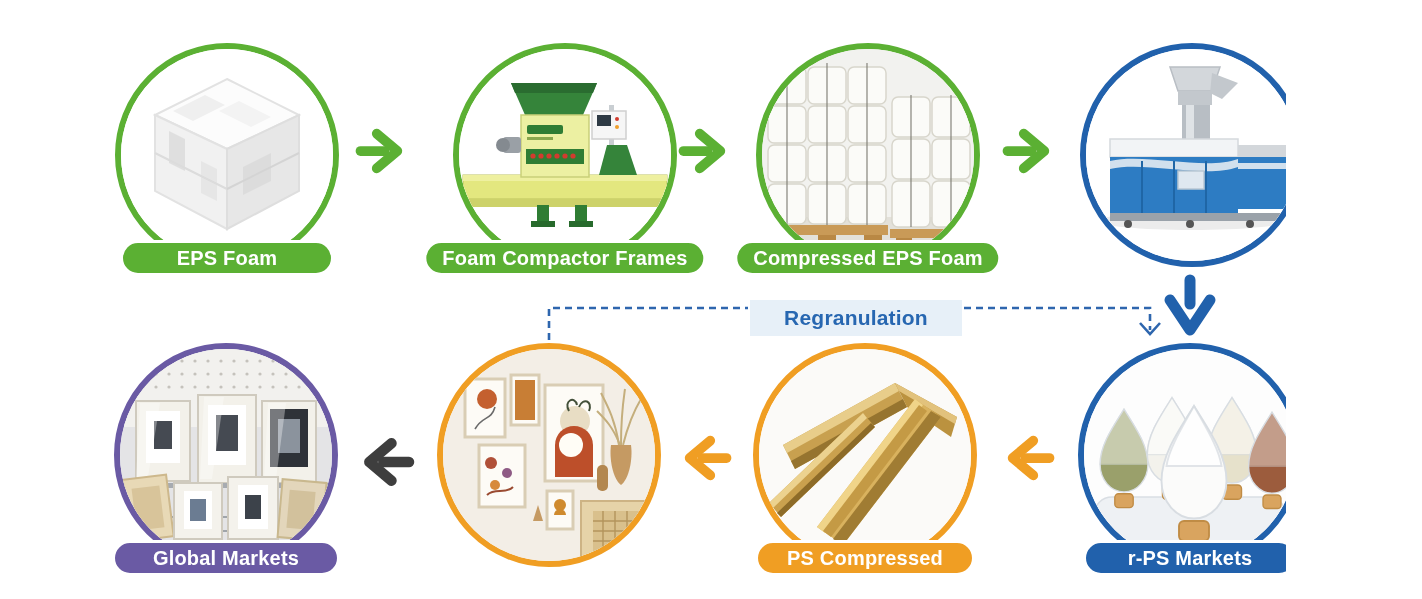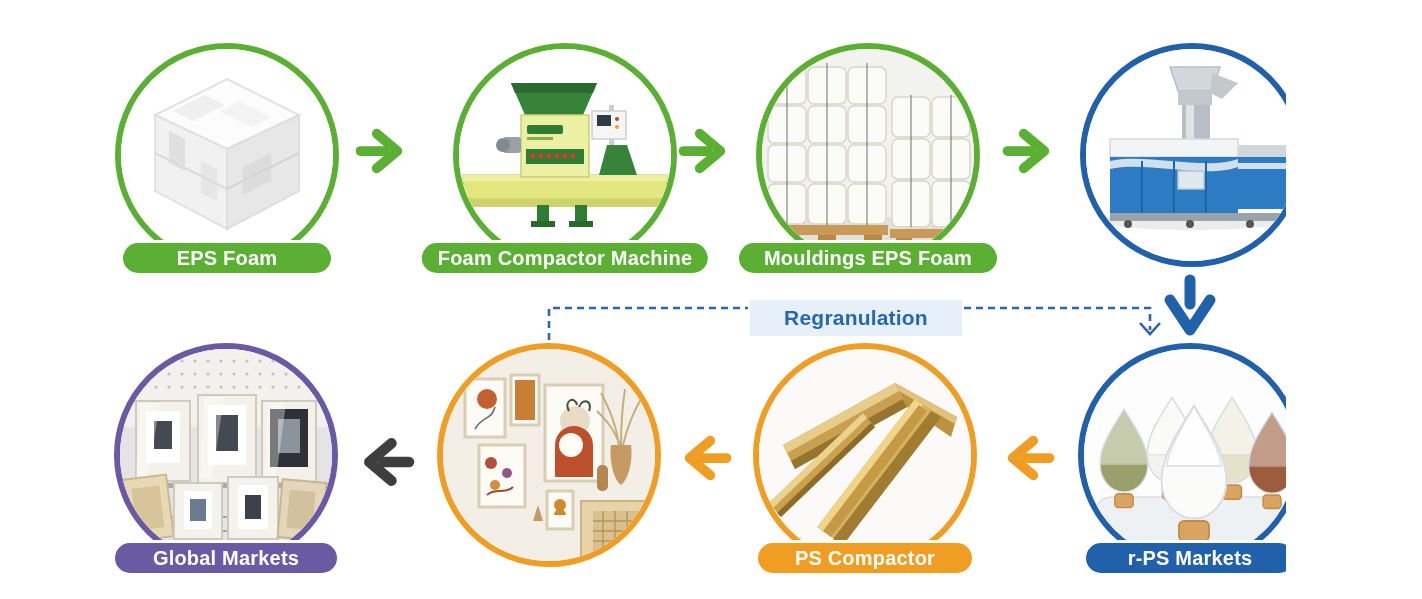--- a/index.html
+++ b/index.html
@@ -74,21 +74,21 @@
         <rect x="44" y="88" width="18" height="16" rx="3" fill="#9aa0a6"></rect>
         <circle cx="44" cy="96" r="7" fill="#848a90"></circle>
         <rect x="150" y="56" width="5" height="70" fill="#c9ced2"></rect>
         <rect x="133" y="62" width="34" height="28" fill="#f6f6f6" stroke="#cfcfcf" stroke-width="1.5"></rect>
         <rect x="138" y="66" width="14" height="11" fill="#2e3a44"></rect>
         <circle cx="158" cy="70" r="2" fill="#d23b2e"></circle>
           <circle cx="158" cy="78" r="2" fill="#f0a02c"></circle>
         <polygon points="148,96 168,96 178,126 140,126" fill="#35843a"></polygon>
       </svg>
     </div>
-    <div class="pill" style="min-width:252px;">Foam Compactor Machine</div>
+    <div class="pill" style="min-width:252px;">Foam Compactor Frames</div>
   </div>
 
   <div class="node green" style="left:756px;top:43px;">
     <div class="circle">
       <svg viewBox="0 0 212 212">
         <rect width="212" height="212" fill="#f2f2ef"></rect>
         <rect x="0" y="168" width="212" height="44" fill="#e3e1da"></rect>
         <g fill="#fbfbf8" stroke="#d8d6cc" stroke-width="1.5">
           <rect x="6" y="18" width="38" height="37" rx="6"></rect>
             <rect x="46" y="18" width="38" height="37" rx="6"></rect>
@@ -118,21 +118,21 @@
         </g>
         <rect x="2" y="176" width="124" height="10" fill="#c99a57"></rect>
         <rect x="8" y="186" width="18" height="9" fill="#b98844"></rect>
           <rect x="56" y="186" width="18" height="9" fill="#b98844"></rect>
           <rect x="102" y="186" width="18" height="9" fill="#b98844"></rect>
         <rect x="128" y="180" width="82" height="9" fill="#c99a57"></rect>
         <rect x="134" y="189" width="16" height="8" fill="#b98844"></rect>
           <rect x="184" y="189" width="16" height="8" fill="#b98844"></rect>
       </svg>
     </div>
-    <div class="pill" style="min-width:264px;">Mouldings EPS Foam</div>
+    <div class="pill" style="min-width:264px;">Compressed EPS Foam</div>
   </div>
 
   <div class="node blue" style="left:1080px;top:43px;">
     <div class="circle">
       <svg viewBox="0 0 212 212">
         <rect width="212" height="212" fill="#ffffff"></rect>
         <ellipse cx="106" cy="172" rx="94" ry="9" fill="#ececec"></ellipse>
         <polygon points="84,18 134,18 126,42 92,42" fill="#d3d7db" stroke="#b9bec4" stroke-width="1.5"></polygon>
         <polygon points="126,24 152,34 136,50 124,44" fill="#c3c8cd"></polygon>
         <rect x="92" y="42" width="34" height="14" fill="#c3c8cd"></rect>
@@ -210,21 +210,21 @@
           <polygon points="18,164 112,74 116,78 22,168" fill="#8d6b28"></polygon>
         </g>
         <g>
           <polygon points="84,196 182,68 156,50 58,178" fill="#d9b25e"></polygon>
           <polygon points="58,178 156,50 164,56 66,184" fill="#f0d489"></polygon>
           <polygon points="74,190 172,62 182,68 84,196" fill="#a07c33"></polygon>
           <polygon points="64,182 160,56 168,62 72,188" fill="#c49a45"></polygon>
         </g>
       </svg>
     </div>
-    <div class="pill" style="min-width:220px;">PS Compactor</div>
+    <div class="pill" style="min-width:220px;">PS Compressed</div>
   </div>
 
   <div class="node orange" style="left:437px;top:343px;">
     <div class="circle">
       <svg viewBox="0 0 212 212">
         <rect width="212" height="212" fill="#f3eee6"></rect>
         <g fill="#fdfbf6" stroke="#d9cdb4" stroke-width="3">
           <rect x="22" y="30" width="40" height="58"></rect>
           <rect x="68" y="26" width="28" height="50"></rect>
           <rect x="102" y="36" width="58" height="96"></rect>

